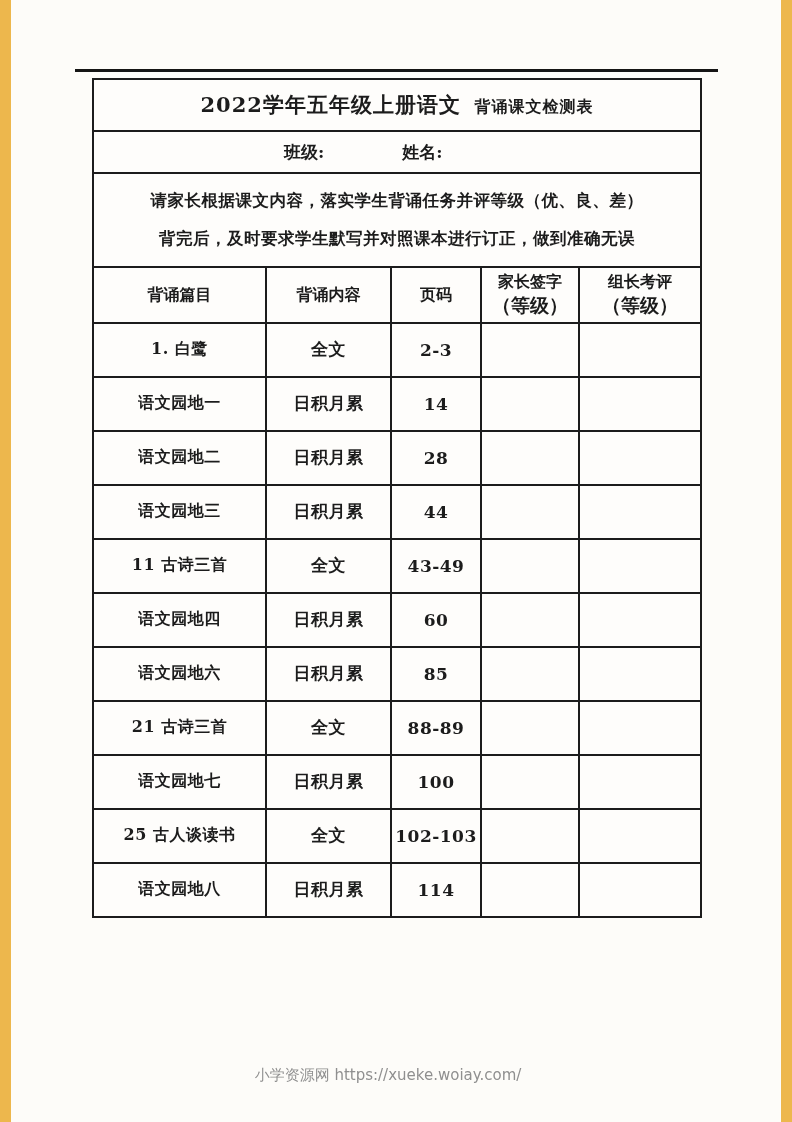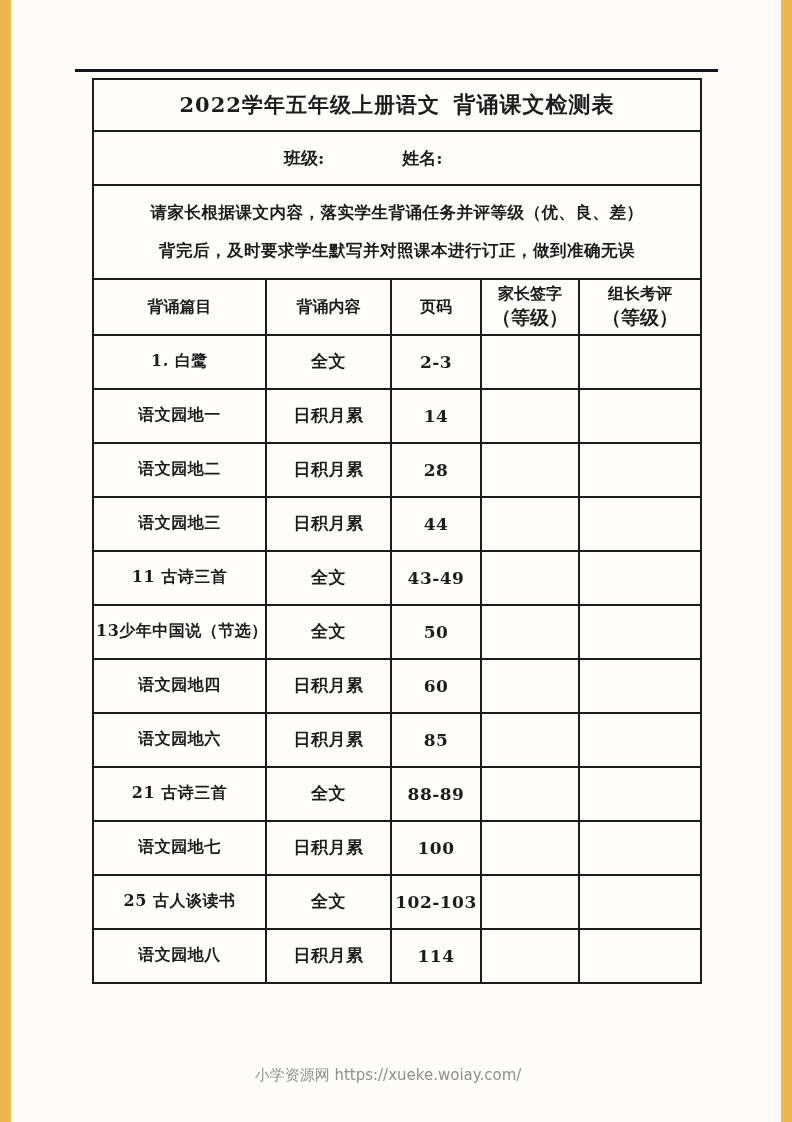--- a/index.html
+++ b/index.html
@@ -28,22 +28,22 @@
   }
   .doc-table td, .doc-table th {
     border: 2px solid #1c1c1c;
     font-weight: bold;
     text-align: center;
     vertical-align: middle;
     color: #1c1c1c;
   }
   .title-row td { height: 52px; }
   .title-main { font-size: 21px; letter-spacing: 1px; }
-  .title-sub  { font-size: 22px; letter-spacing: 1px; margin-left: 8px; }
-  .meta-row td { height: 54px; text-align: left; }
+  .title-sub  { font-size: 16px; letter-spacing: 1px; margin-left: 8px; }
+  .meta-row td { height: 42px; text-align: left; }
   .meta-inner { display: flex; padding-left: 190px; gap: 78px; }
   .meta-label { font-size: 17px; }
   .note-row td { height: 92px; text-align: center; padding: 8px 14px; }
   .note-line { font-size: 16.5px; line-height: 2.3; letter-spacing: 0.5px; white-space: nowrap; text-align: center; }
   .head-row th { height: 56px; font-size: 16px; line-height: 1.35; padding: 2px; }
   .head-sub { font-size: 19px; }
   .data-row td { height: 54px; font-size: 17px; letter-spacing: 0.5px; }
   .data-row td:first-child { font-size: 16px; padding: 13px 2px; white-space: nowrap; overflow: hidden; }
   .footer {
     position: absolute; left: 0; right: 16px; top: 1066px;
@@ -129,27 +129,20 @@
         <td></td>
       </tr>
       <tr class="data-row">
         <td>11 古诗三首</td>
         <td>全文</td>
         <td>43-49</td>
         <td></td>
         <td></td>
       </tr>
       <tr class="data-row">
-        <td>13少年中国说（节选）</td>
-        <td>全文</td>
-        <td>50</td>
-        <td></td>
-        <td></td>
-      </tr>
-      <tr class="data-row">
         <td>语文园地四</td>
         <td>日积月累</td>
         <td>60</td>
         <td></td>
         <td></td>
       </tr>
       <tr class="data-row">
         <td>语文园地六</td>
         <td>日积月累</td>
         <td>85</td>

